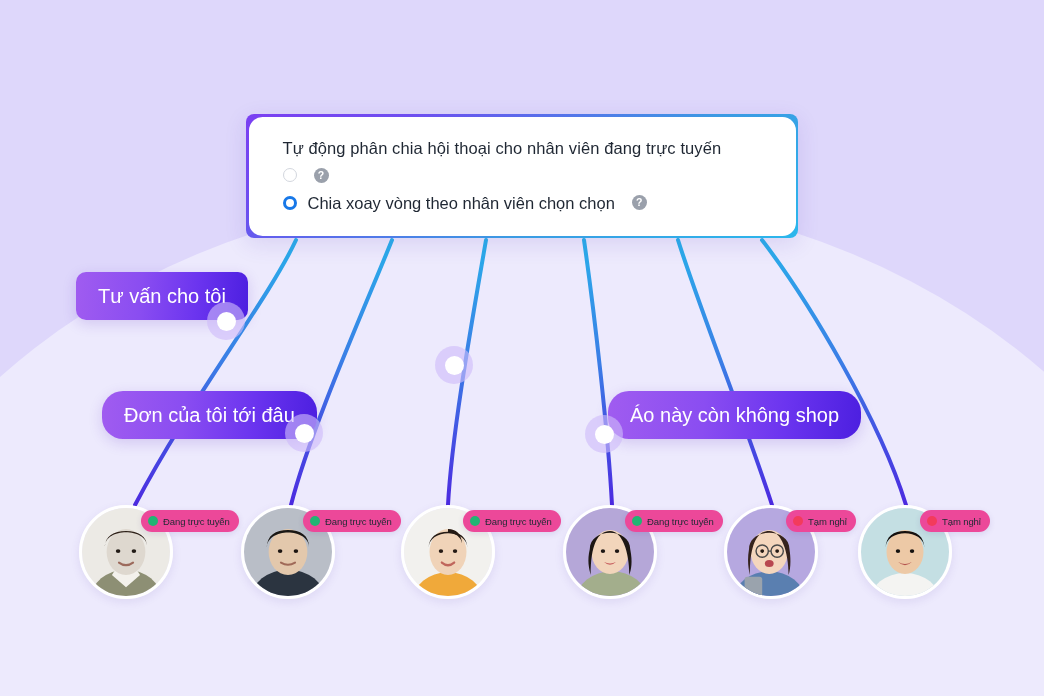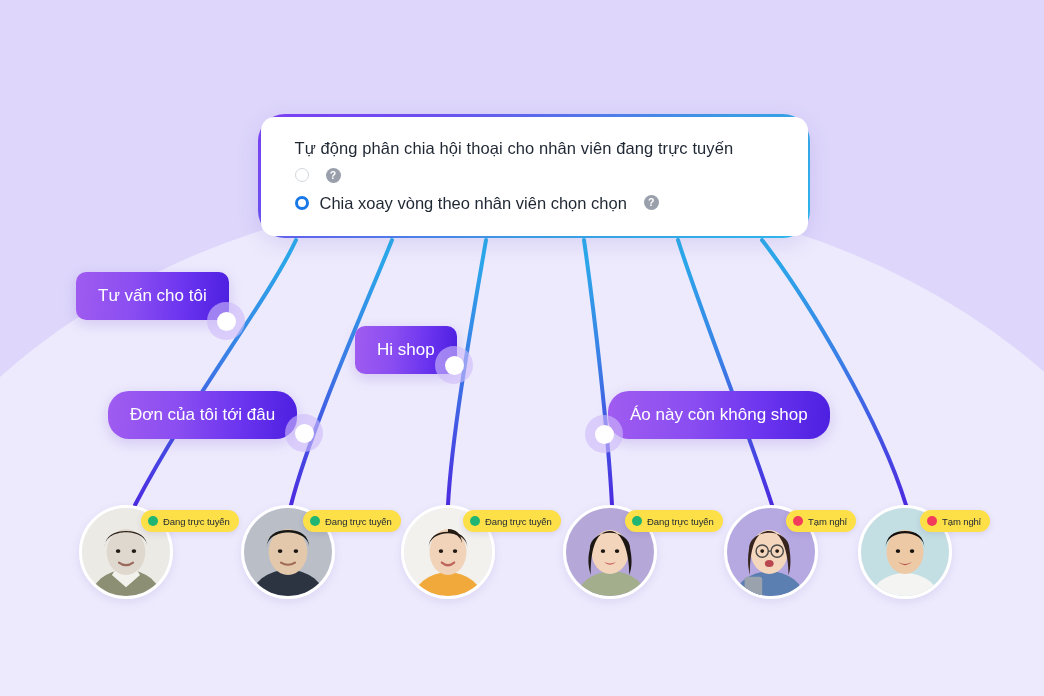--- a/index.html
+++ b/index.html
@@ -25,25 +25,24 @@
   
   #connectors {
     position:absolute; left:0; top:0;
     width:1044px; height:696px;
   }
   
   #assign-card {
     position:absolute;
     left:246px; top:114px;
     width:552px; height:124px;
-    border-radius:27px;
+    border-radius:8px;
     padding:2.5px;
     background:linear-gradient(150deg,#7b3ff2 0%,#6d4ef0 22%,#3b9ae3 62%,#2bb7ec 100%);
     box-shadow:0 6px 22px rgba(80,50,180,.13);
-    margin-left:12px;
   }
   #assign-card-inner {
     width:100%; height:100%;
     background:#ffffff;
     border-radius:13.5px;
     padding:21px 0 0 34px;
   }
   #assign-title {
     font-size:16.5px;
     color:#1f2733;
@@ -91,21 +90,21 @@
   }
   
   .bubble {
     position:absolute;
     display:flex;
     align-items:center;
     height:48px;
     padding:0 22px;
     border-radius:10px;
     color:#ffffff;
-    font-size:17px;
+    font-size:20px;
     white-space:nowrap;
     background:linear-gradient(95deg,#a05cf0 0%,#8a4df1 38%,#6b34ef 70%,#4c1fe0 100%);
     box-shadow:0 4px 14px rgba(90,40,190,.18);
   }
   
   .node {
     position:absolute;
     width:38px; height:38px;
     border-radius:50%;
     background:rgba(206,188,250,.62);
@@ -131,21 +130,21 @@
   }
   .agent-photo .face { position:absolute; inset:0; }
   .status-pill {
     position:absolute;
     left:62px; top:5px;
     height:22px;
     display:flex;
     align-items:center;
     gap:5px;
     padding:0 9px 0 7px;
-    background:#fde047;
+    background:#ec4899;
     border-radius:11px;
     white-space:nowrap;
     box-shadow:0 2px 6px rgba(70,40,140,.12);
   }
   .status-dot {
     width:10px; height:10px;
     border-radius:50%;
     flex:0 0 auto;
   }
   .status-text {
@@ -194,26 +193,23 @@
         <span class="help-icon">?</span>
       </div>
     </div>
   </div>
 
   <div class="bubble" style="left:76px; top:272px;">
     <span>Tư vấn cho tôi</span>
   </div>
   <div class="node" style="left:207px; top:302px;"></div>
 
-  <div class="bubble" style="left:355px; top:326px;">
-    <span>Hi shop</span>
-  </div>
   <div class="node" style="left:435px; top:346px;"></div>
 
-  <div class="bubble" style="left:108px; top:391px;border-radius:21px;">
+  <div class="bubble" style="left:102px; top:391px;border-radius:21px;">
     <span>Đơn của tôi tới đâu</span>
   </div>
   <div class="node" style="left:285px; top:414px;"></div>
 
   <div class="bubble" style="left:608px; top:391px;border-radius:21px;">
     <span>Áo này còn không shop</span>
   </div>
   <div class="node" style="left:585px; top:415px;"></div>
 
   <div class="agent" style="left:79px; top:505px;">

